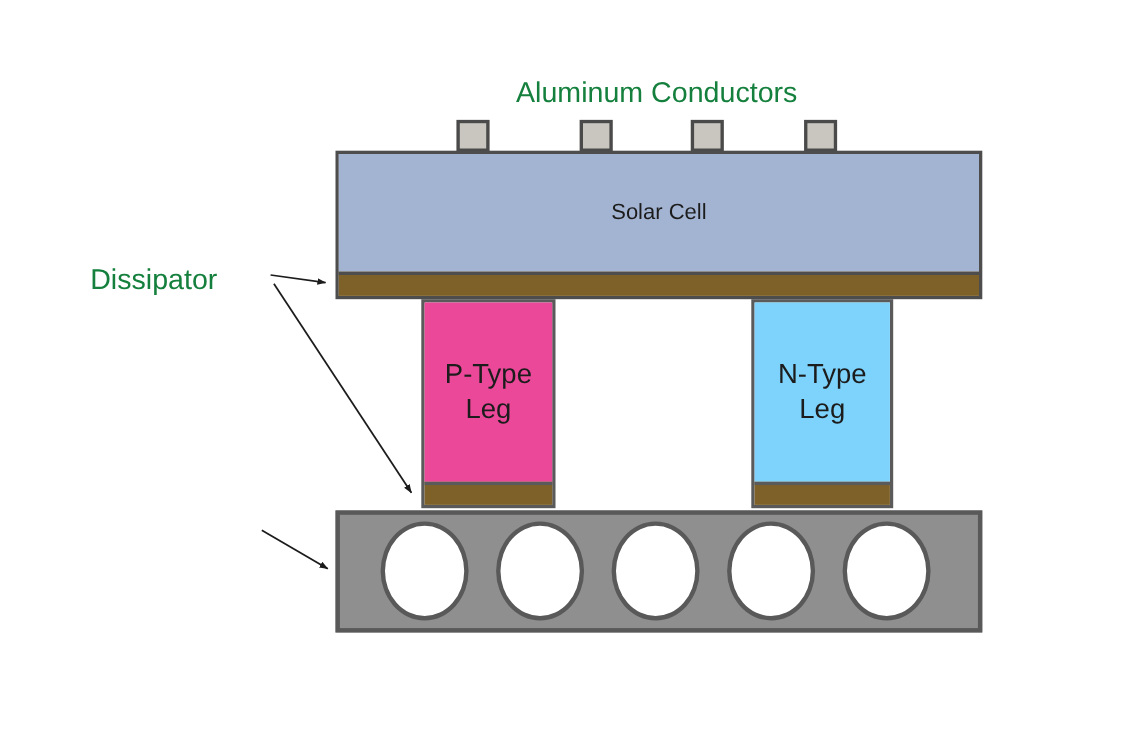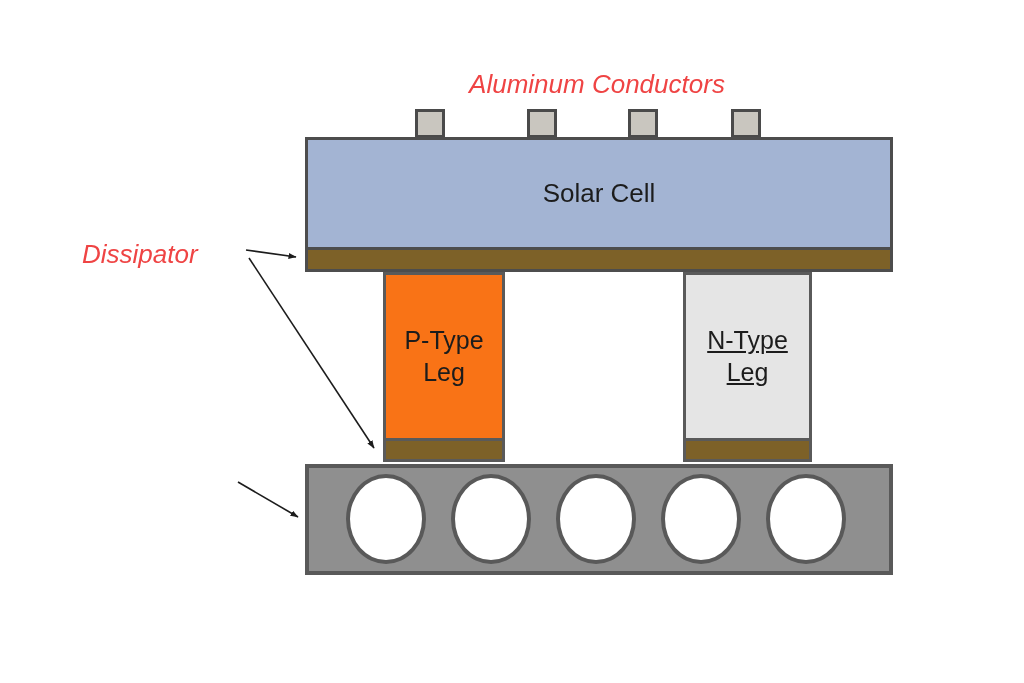--- a/index.html
+++ b/index.html
@@ -10,22 +10,21 @@
     background: #ffffff;
     font-family: "Liberation Sans", sans-serif;
     color: #1c1c1c;
     overflow: hidden;
   }
   .label {
     position: absolute;
     font-size: 26px;
     line-height: 1.15;
     white-space: nowrap;
-    color: #ef4444;
-    font-style: italic;
+    color: #15803d;
   }
   #aluminum-label { top: 70px; left: 597px; transform: translateX(-50%); }
   #conductors-label { top: 240px; left: 82px; }
   #heat-dissipator-label { top: 464px; left: 18px; }
 
   
   .tab {
     position: absolute;
     top: 109px;
     width: 30px;
@@ -48,21 +47,21 @@
     box-sizing: border-box;
     display: flex;
     flex-direction: column;
   }
   .solar-top {
     flex: 1;
     background: #a3b4d3;
     display: flex;
     align-items: center;
     justify-content: center;
-    font-size: 26px;
+    font-size: 20px;
   }
   .solar-conductor {
     height: 22px;
     background: #7d6128;
     border-top: 3px solid #4d4d4d;
     box-sizing: border-box;
   }
 
   
   .leg {
@@ -78,22 +77,22 @@
   #n-leg { left: 683px; width: 129px; }
   .leg-body {
     flex: 1;
     display: flex;
     flex-direction: column;
     align-items: center;
     justify-content: center;
     font-size: 25px;
     line-height: 1.25;
   }
-  #p-leg .leg-body { background: #f97316; }
-  #n-leg .leg-body { background: #e5e5e5; text-decoration: underline; }
+  #p-leg .leg-body { background: #ec4899; }
+  #n-leg .leg-body { background: #7dd3fc; }
   .leg-pad {
     height: 21px;
     background: #7d6128;
     border-top: 3px solid #5a5a5a;
     box-sizing: border-box;
   }
 
   
   .dissipator {
     position: absolute;

